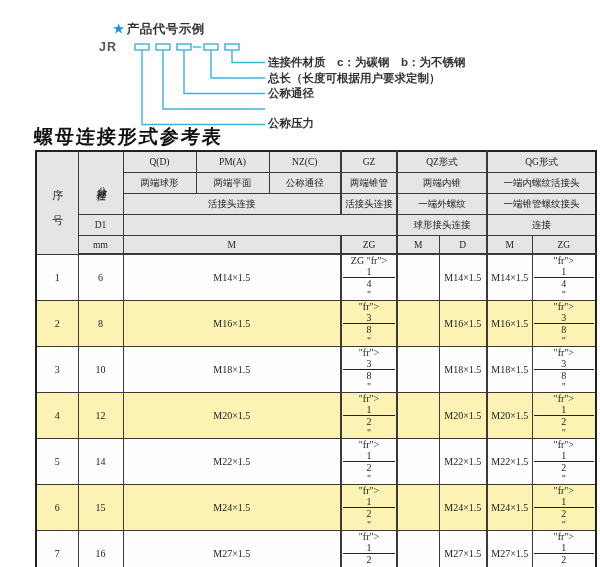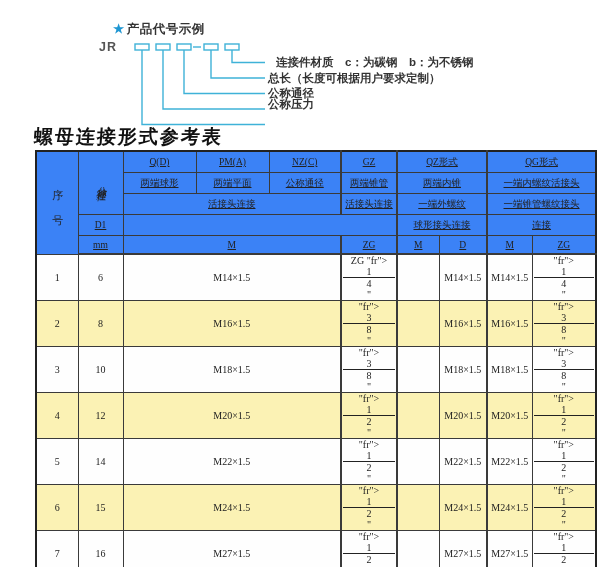--- a/index.html
+++ b/index.html
@@ -16,21 +16,21 @@
   .dg-label{position:absolute;left:268px;font-family:"Liberation Sans",sans-serif;
             font-weight:bold;font-size:11.5px;color:#333;white-space:nowrap;line-height:13px;}
   
   .tbl-title{position:absolute;left:34px;top:124px;font-size:19px;font-weight:bold;
              letter-spacing:2px;transform:skewX(-4deg);color:#111;}
   
   table.ref{position:absolute;left:35px;top:150px;border-collapse:collapse;table-layout:fixed;
             width:560px;border:2px solid #222;}
   table.ref th,table.ref td{border:1px solid #3a3a3a;padding:0 1px;text-align:center;
             font-weight:normal;overflow:hidden;white-space:nowrap;}
-  table.ref th{background:#3b82f6;font-size:9.5px;height:20px;text-decoration:underline;}
+  table.ref th{background:#e5e5e5;font-size:9.5px;height:20px;}
   tr.hr5 th{border-bottom-width:2px;height:17px;}
   .b2{border-left-width:2px !important;}
   td.c-no,td.c-dn{font-size:10px;}
   tbody td{height:20.5px;font-size:10px;background:#fefefe;}
   tbody tr.alt td{background:#fbf2b4;}
   .vtx{writing-mode:vertical-rl;text-orientation:upright;display:inline-block;}
   .seqtx{letter-spacing:26px;font-size:11px;padding-top:8px;}
   .dntx{letter-spacing:2px;font-size:10px;font-style:italic;}
   .latin{font-size:10px;}
   .fn{display:block;border-bottom:1px solid #222;padding:0 1px;}
@@ -54,24 +54,24 @@
         <polyline points="211,50 211,78 265,78"></polyline>
         <polyline points="184,50 184,93.5 265,93.5"></polyline>
         <polyline points="163,50 163,109 265,109"></polyline>
         <polyline points="142,50 142,124.5 265,124.5"></polyline>
       </g>
     </svg>
     <div class="dg-title">
       <span class="dg-star">★</span><span>产品代号示例</span>
     </div>
     <div class="dg-jr">JR</div>
-    <div class="dg-label" style="top:56px;margin-left:8px;">连接件材质　c：为碳钢　b：为不锈钢</div>
+    <div class="dg-label" style="top:56px;">连接件材质　c：为碳钢　b：为不锈钢</div>
     <div class="dg-label" style="top:71.5px;">总长（长度可根据用户要求定制）</div>
     <div class="dg-label" style="top:87px;">公称通径</div>
-    <div class="dg-label" style="top:98px;">公称压力</div>
+    <div class="dg-label" style="top:117px;">公称压力</div>
   </div>
 
   <div class="tbl-title">螺母连接形式参考表</div>
 
   <table class="ref">
     <colgroup>
       <col style="width:42px">
         <col style="width:45px">
       <col style="width:73px">
         <col style="width:73px">

